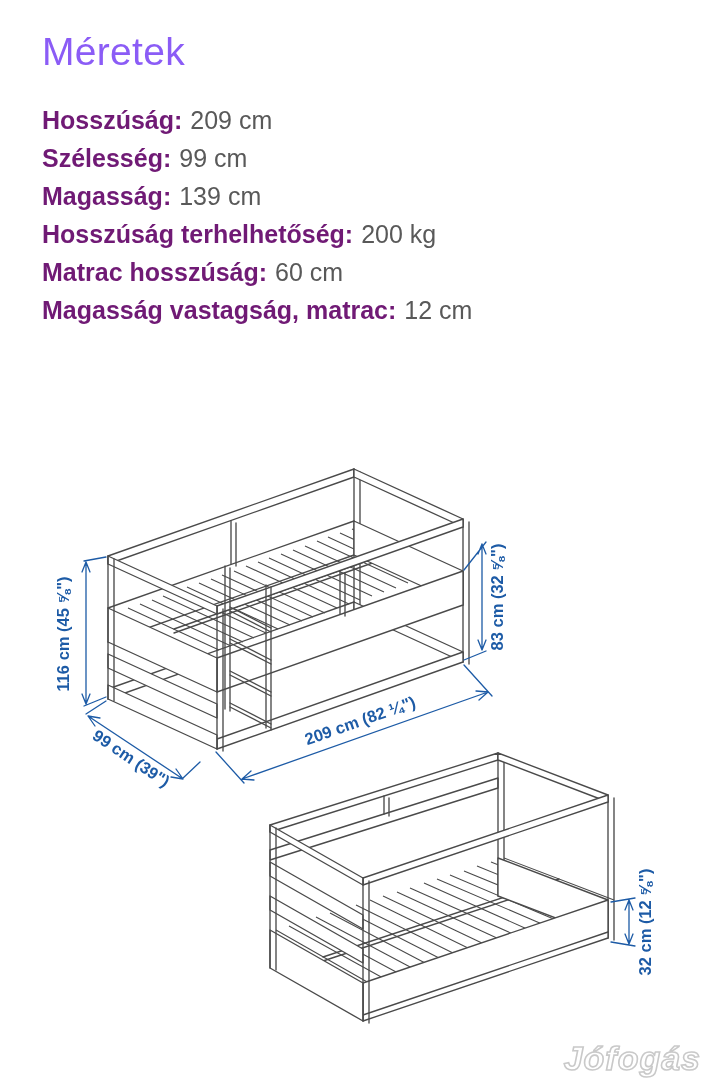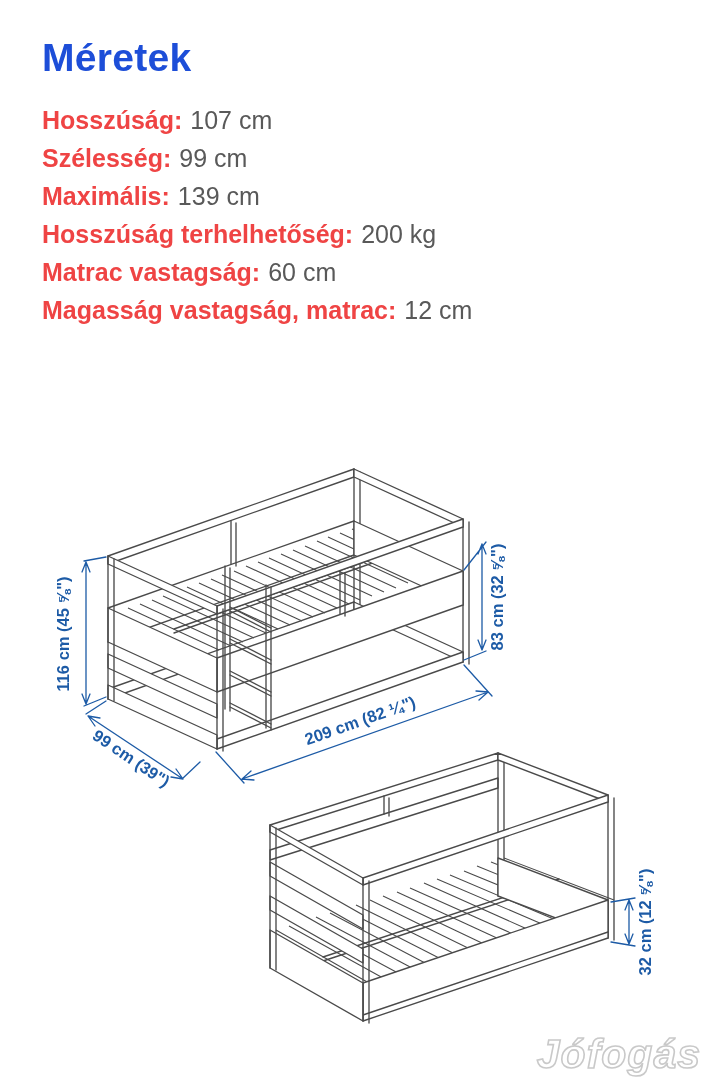--- a/index.html
+++ b/index.html
@@ -2,64 +2,64 @@
 <html><head>
 <meta charset="utf-8">
 <style>
   html,body{margin:0;padding:0;}
   body{
     width:709px;height:1080px;position:relative;overflow:hidden;
     background:#ffffff;
     font-family:"Liberation Sans",sans-serif;
   }
   .page-title{
-    position:absolute;left:42px;top:10px;
-    font-size:39px;font-weight:700;color:#1d4ed8;letter-spacing:.3px;
+    position:absolute;left:42px;top:4px;
+    font-size:39px;font-weight:400;color:#8b5cf6;letter-spacing:.3px;
   }
   .specs{position:absolute;left:42px;top:101px;}
   .spec-row{height:38px;line-height:38px;font-size:25px;white-space:nowrap;}
-  .spec-label{font-weight:700;color:#ef4444;}
+  .spec-label{font-weight:700;color:#701a75;}
   .spec-value{font-weight:400;color:#595959;margin-left:8px;}
   svg.diagram{position:absolute;}
   #bed-upper{left:40px;top:438px;}
   #bed-lower{left:225px;top:750px;}
   .frame{stroke:#4a4a4a;stroke-width:1.35;fill:none;stroke-linejoin:round;stroke-linecap:round;}
   .panel{stroke:#4a4a4a;stroke-width:1.35;fill:#ffffff;stroke-linejoin:round;}
   .slats{stroke:#4a4a4a;stroke-width:1.05;fill:none;}
   .dim{stroke:#1d5ba6;stroke-width:1.3;fill:none;stroke-linecap:round;stroke-linejoin:round;}
   .dim-label{
     fill:#1d5ba6;font-family:"Liberation Sans","DejaVu Sans",sans-serif;
     font-size:16.5px;font-weight:700;text-anchor:middle;
   }
   .watermark{
     position:absolute;right:8px;bottom:2px;z-index:5;
-    font-size:41px;font-weight:700;font-style:italic;letter-spacing:1px;
+    font-size:34px;font-weight:700;font-style:italic;letter-spacing:1px;
     color:#ffffff;-webkit-text-stroke:1.6px #c9c9c9;
   }
 </style>
 </head>
 <body>
 
 <h1 class="page-title">Méretek</h1>
 
 <div class="specs">
   <div class="spec-row">
-    <span class="spec-label">Hosszúság:</span><span class="spec-value">107 cm</span>
+    <span class="spec-label">Hosszúság:</span><span class="spec-value">209 cm</span>
   </div>
   <div class="spec-row">
     <span class="spec-label">Szélesség:</span><span class="spec-value">99 cm</span>
   </div>
   <div class="spec-row">
-    <span class="spec-label">Maximális:</span><span class="spec-value">139 cm</span>
+    <span class="spec-label">Magasság:</span><span class="spec-value">139 cm</span>
   </div>
   <div class="spec-row">
     <span class="spec-label">Hosszúság terhelhetőség:</span><span class="spec-value">200 kg</span>
   </div>
   <div class="spec-row">
-    <span class="spec-label">Matrac vastagság:</span><span class="spec-value">60 cm</span>
+    <span class="spec-label">Matrac hosszúság:</span><span class="spec-value">60 cm</span>
   </div>
   <div class="spec-row">
     <span class="spec-label">Magasság vastagság, matrac:</span><span class="spec-value">12 cm</span>
   </div>
 </div>
 
 <svg id="bed-upper" class="diagram" width="665" height="365" viewBox="0 0 665 365" xmlns="http://www.w3.org/2000/svg">
 
   <path class="panel" d="M68 118L314 31L314 39L68 126Z"></path>
   <path class="frame" d="M191 83V126M196 85V128"></path>

